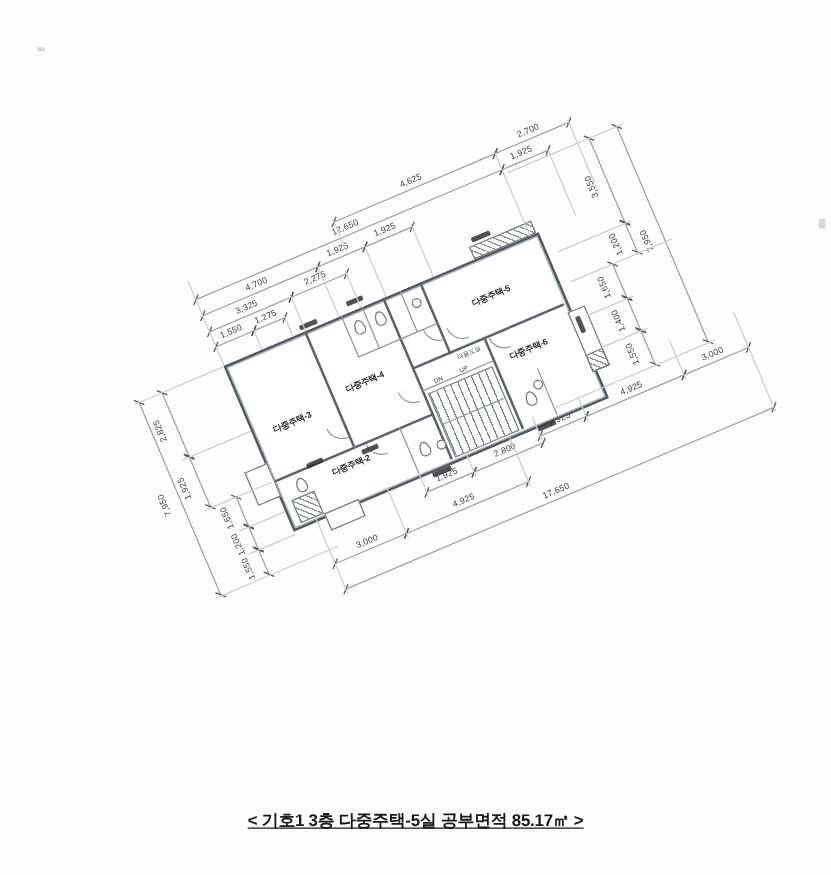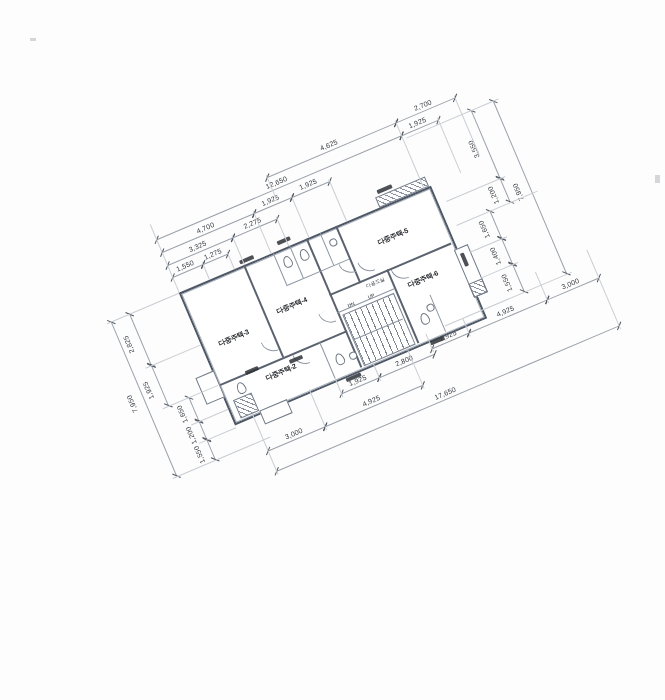--- a/index.html
+++ b/index.html
@@ -241,13 +241,16 @@
       <div class="ext" style="left: 212px; top: 290px; width: 1px; height: 44px;"></div>
       <div class="ext" style="left: 240px; top: 290px; width: 1px; height: 20px;"></div>
       <div class="ext" style="left: 281px; top: 290px; width: 1px; height: 20px;"></div>
       <div class="ext" style="left: 318px; top: 290px; width: 1px; height: 44px;"></div>
       <div class="ext" style="left: 341px; top: 284px; width: 1px; height: 20px;"></div>
       <div class="ext" style="left: 381px; top: 284px; width: 1px; height: 20px;"></div>
       <div class="ext" style="left: 466px; top: 270px; width: 1px; height: 34px;"></div>
       <div class="ext" style="left: 522px; top: 270px; width: 1px; height: 86px;"></div>
     </div>
 
+  <div id="caption">
+    <span>&lt; 기호1  3층 다중주택-5실 공부면적 85.17㎡ &gt;</span>
+  </div>
 </div>
 
 </body></html>

